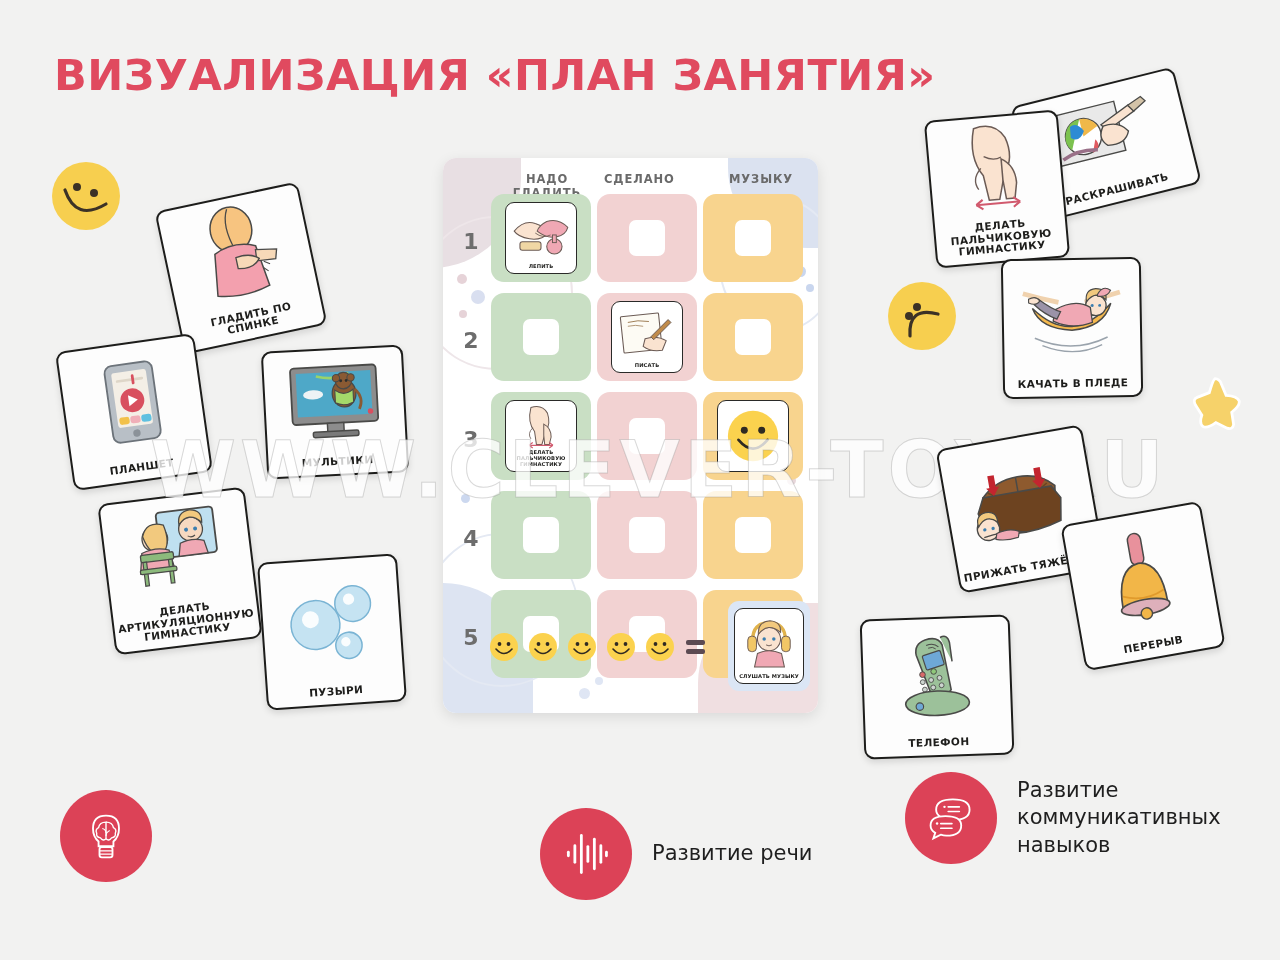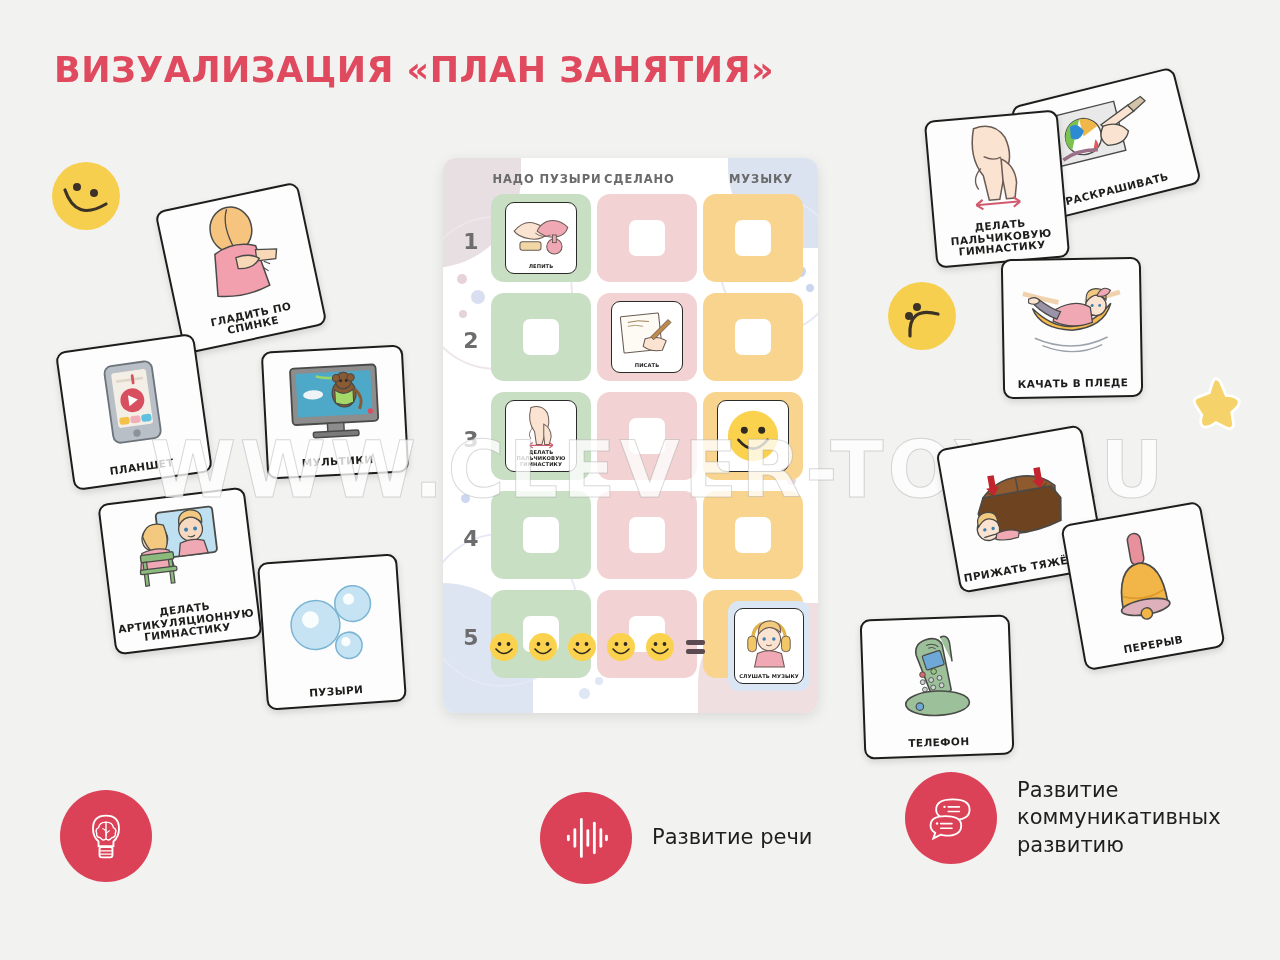--- a/index.html
+++ b/index.html
@@ -8,21 +8,21 @@
     background:#f2f2f1;
     font-family:"Liberation Sans", sans-serif;
     overflow:hidden;
     position:relative;
   }
   #stage{position:absolute;left:0;top:0;width:1280px;height:960px;}
 
   
   .page-title{
     position:absolute;left:54px;top:50px;
-    font-size:35px;font-weight:bold;letter-spacing:.5px;
+    font-size:43px;font-weight:bold;letter-spacing:.5px;
     color:#e04a5f;white-space:nowrap;
     font-family:"DejaVu Sans", sans-serif;
   }
 
   
   .card{
     position:absolute;background:#fdfdfd;
     border:2.5px solid #1d1d1b;border-radius:10px;
     box-sizing:border-box;
     display:flex;flex-direction:column;align-items:center;justify-content:flex-start;
@@ -117,21 +117,21 @@
   .feat{position:absolute;display:flex;align-items:center;gap:20px;}
   .feat .bubble{
     width:92px;height:92px;border-radius:50%;background:#dc4257;
     display:flex;align-items:center;justify-content:center;flex:0 0 auto;
   }
   .feat .ftxt{
     font-size:21px;color:#1f1f1f;line-height:1.30;
     font-family:"DejaVu Sans", sans-serif;
   }
   .f1{left:60px;top:10px;}
-  .f2{left:540px;top:12px;}
+  .f2{left:540px;top:28px;}
   .f3{left:905px;top:-8px;}
 </style>
 </head>
 <body>
 
 <div id="stage">
 
   <div class="page-title">ВИЗУАЛИЗАЦИЯ «ПЛАН ЗАНЯТИЯ»</div>
 
   <div class="bigsmile" style="left:50px;top:160px;">
@@ -246,21 +246,21 @@
     <div class="dot" style="left:28px;top:132px;width:14px;height:14px;background:#d9dff0;"></div>
     <div class="dot" style="left:16px;top:152px;width:8px;height:8px;background:#e6d3d8;"></div>
     <div class="dot" style="right:12px;top:108px;width:11px;height:11px;background:#c9d6ee;"></div>
     <div class="dot" style="right:4px;top:126px;width:8px;height:8px;background:#c9d6ee;"></div>
     <div class="dot" style="left:18px;top:336px;width:9px;height:9px;background:#ccd8ef;"></div>
     <div class="dot" style="right:22px;top:318px;width:9px;height:9px;background:#e7d7db;"></div>
     <div class="dot" style="left:136px;bottom:14px;width:11px;height:11px;background:#dfe6f4;"></div>
     <div class="dot" style="left:152px;bottom:28px;width:8px;height:8px;background:#dfe6f4;"></div>
 
     <div class="board-head">
-      <span class="hd0">НАДО ПУЗЫРИ</span>
+      <span class="hd0">НАДО ГЛАДИТЬ</span>
       <span class="hd1">СДЕЛАНО</span>
       <span class="hd2">МУЗЫКУ</span>
     </div>
 
     <div class="grid">
 
       <div class="grow">
         <div class="rownum">1</div>
         <div class="cell green">
           <div class="minicard">
@@ -587,17 +587,17 @@
       <div class="bubble">
         <svg viewBox="0 0 56 56" width="52" height="52">
           <path d="M30 8 q18 0 18 11 q0 11 -18 11 q-4 0 -7 -1 l-8 4 l2 -6 q-5 -3 -5 -8 q0 -11 18 -11z" fill="none" stroke="#fff" stroke-width="2"></path>
           <path d="M25 16 h12 M25 21 h12" stroke="#fff" stroke-width="1.8" stroke-linecap="round"></path>
           <circle cx="21" cy="16" r="1.3" fill="#fff"></circle>
           <path d="M22 26 q-16 0 -16 10 q0 5 5 8 l-2 6 l8 -4 q3 1 6 1 q16 0 16 -11 q0 -10 -17 -10z" fill="#dc4257" stroke="#fff" stroke-width="2"></path>
           <path d="M17 34 h12 M17 39 h12" stroke="#fff" stroke-width="1.8" stroke-linecap="round"></path>
           <circle cx="13" cy="34" r="1.3" fill="#fff"></circle>
         </svg>
       </div>
-      <div class="ftxt">Развитие коммуникативных развитию</div>
+      <div class="ftxt">Развитие коммуникативных навыков</div>
     </div>
   </div>
 
 </div>
 
 </body></html>

